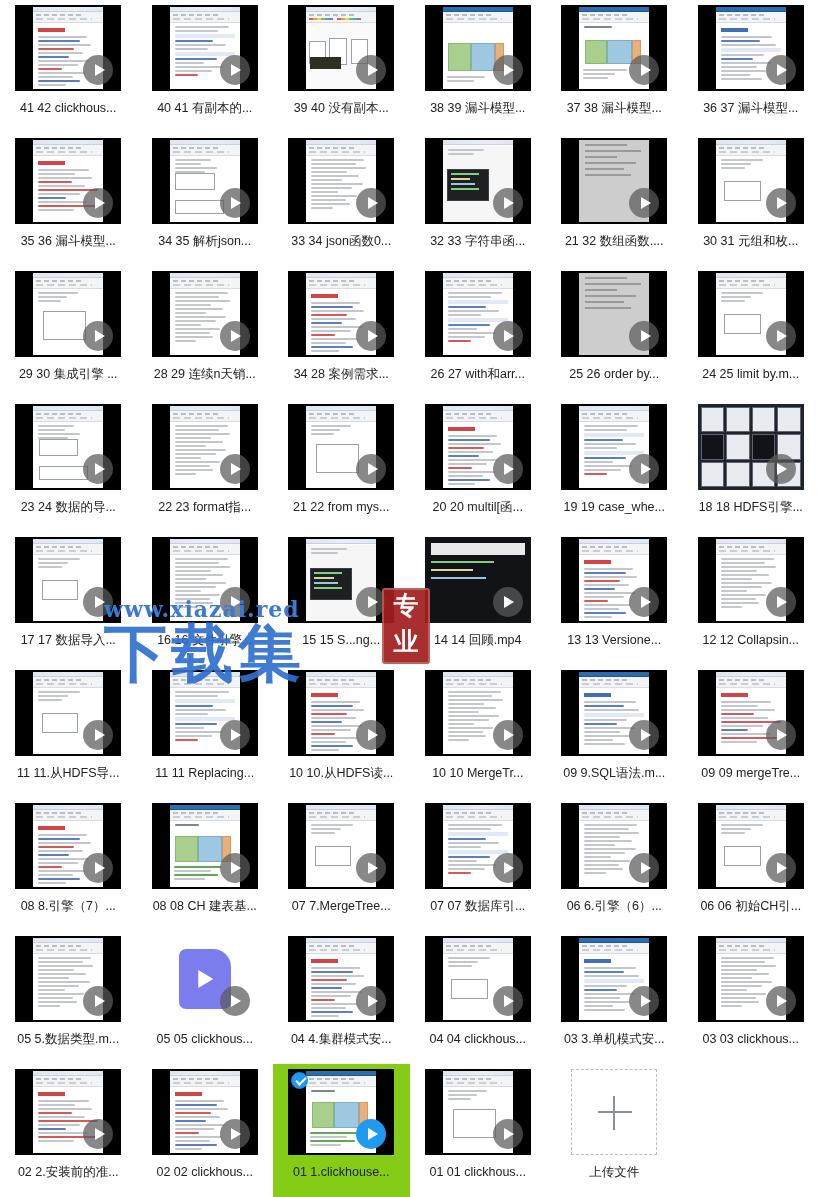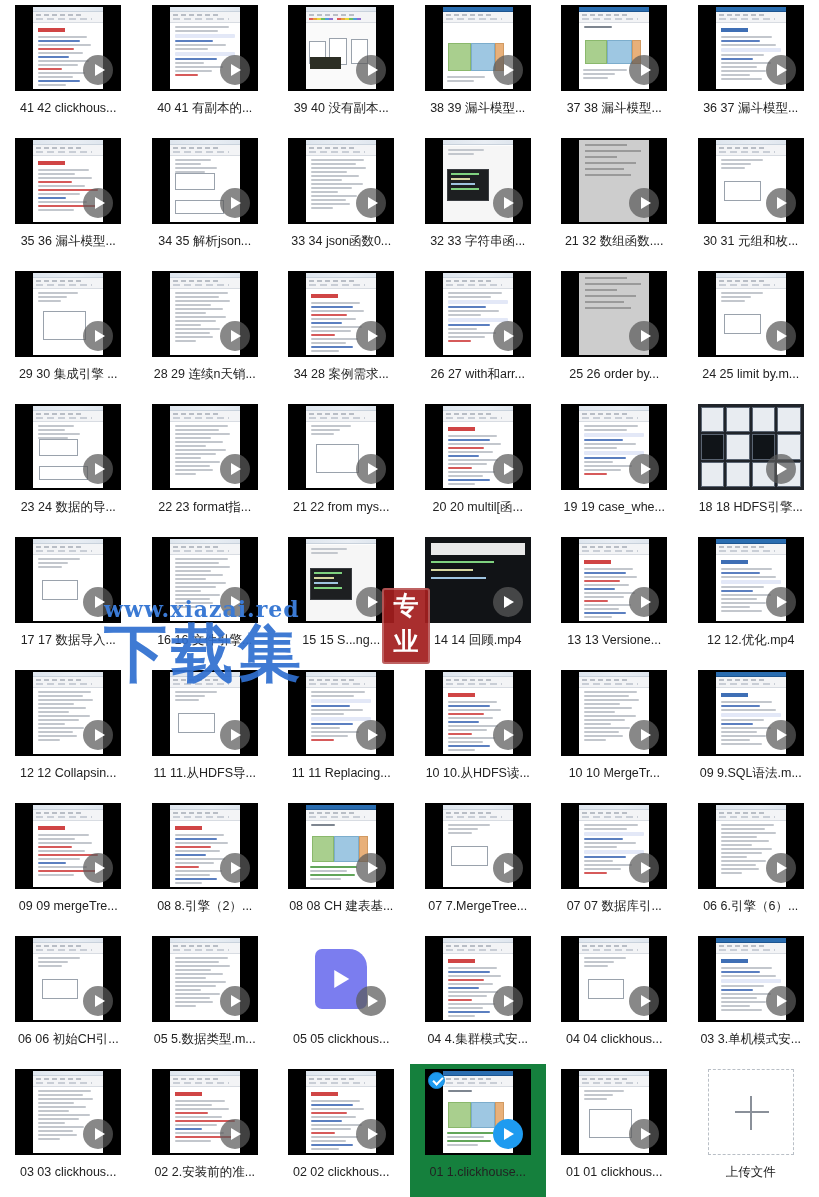--- a/index.html
+++ b/index.html
@@ -23,21 +23,21 @@
   .cell {
     position: relative;
     display: flex;
     flex-direction: column;
     align-items: center;
     justify-content: flex-start;
     padding-top: 5px;
     cursor: default;
   }
   .cell.selected {
-    background: #15803d;
+    background: #84cc16;
   }
   .thumb-wrap {
     position: relative;
     width: 106px;
     height: 86px;
     background: #000;
     overflow: hidden;
     flex: none;
   }
   .thumb-wrap.blank {
@@ -813,44 +813,20 @@
             <div class="ln " style="width:46%"></div>
           </div>
         </div>
         <div class="play"></div>
       </div>
       <div class="label">13 13 Versione...</div>
     </div>
     <div class="cell">
       <div class="thumb-wrap">
         <div class="shot">
-          <div class="titlebar blue"></div>
-          <div class="ribbon"></div>
-          <div class="doc">
-            <div class="hdr blue"></div>
-            <div class="ln " style="width:86%"></div>
-            <div class="ln blue" style="width:66%"></div>
-            <div class="ln " style="width:92%"></div>
-            <div class="ln hl" style="width:100%"></div>
-            <div class="ln " style="width:72%"></div>
-            <div class="ln blue" style="width:54%"></div>
-            <div class="ln " style="width:84%"></div>
-            <div class="ln " style="width:60%"></div>
-            <div class="ln " style="width:76%"></div>
-            <div class="ln " style="width:48%"></div>
-            <div class="ln " style="width:68%"></div>
-          </div>
-        </div>
-        <div class="play"></div>
-      </div>
-      <div class="label">12 12.优化.mp4</div>
-    </div>
-    <div class="cell">
-      <div class="thumb-wrap">
-        <div class="shot">
           <div class="titlebar"></div>
           <div class="ribbon"></div>
           <div class="doc">
             <div class="ln " style="width:88%"></div>
             <div class="ln " style="width:74%"></div>
             <div class="ln " style="width:92%"></div>
             <div class="ln " style="width:60%"></div>
             <div class="ln " style="width:80%"></div>
             <div class="ln " style="width:52%"></div>
             <div class="ln " style="width:86%"></div>
@@ -1022,21 +998,21 @@
             <div class="ln " style="width:66%"></div>
             <div class="ln red" style="width:40%"></div>
             <div class="ln " style="width:78%"></div>
             <div class="ln " style="width:58%"></div>
             <div class="ln blue" style="width:70%"></div>
             <div class="ln " style="width:46%"></div>
           </div>
         </div>
         <div class="play"></div>
       </div>
-      <div class="label">08 8.引擎（2）...</div>
+      <div class="label">08 8.引擎（7）...</div>
     </div>
     <div class="cell">
       <div class="thumb-wrap">
         <div class="shot">
           <div class="titlebar blue"></div>
           <div class="ribbon"></div>
           <div class="doc">
             <div class="ln b" style="width:40%"></div>
             <div class="greentable" style="top:22%;height:40%">
               <div class="c1"></div>

